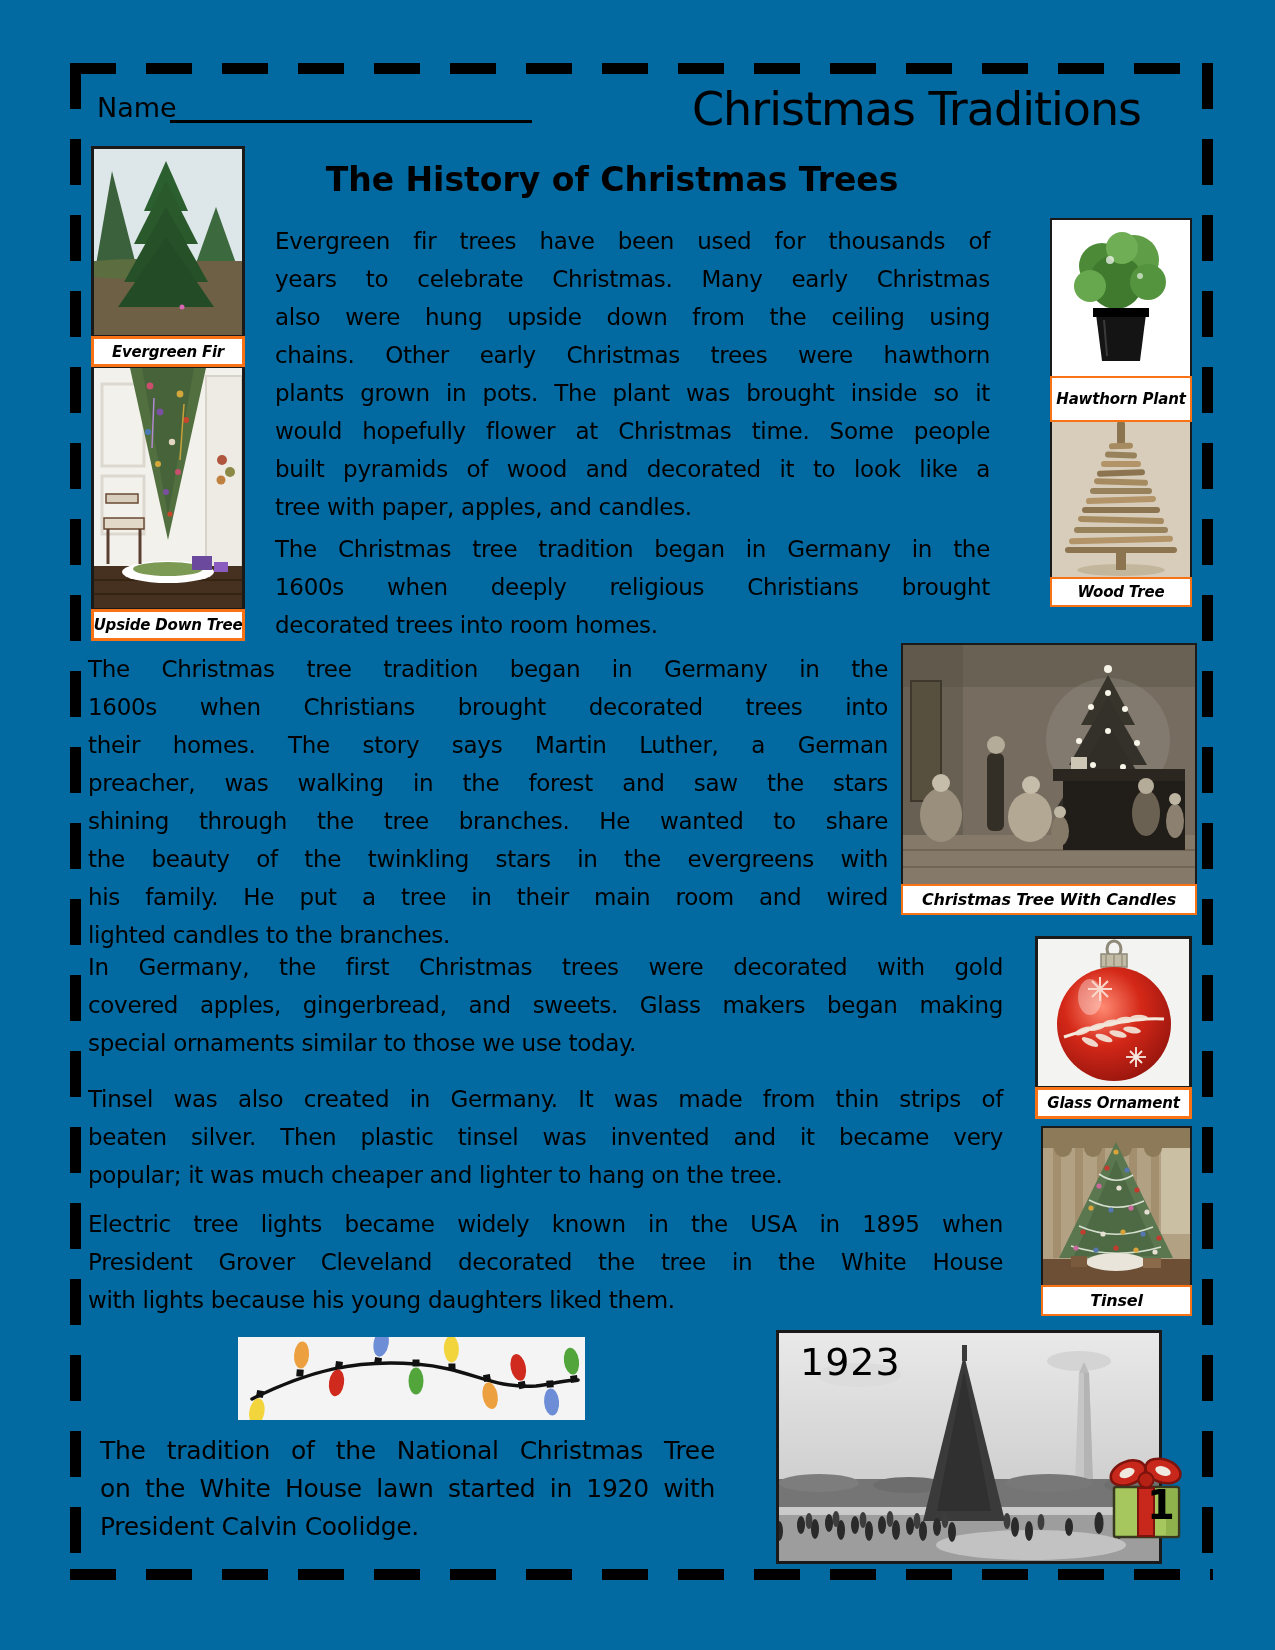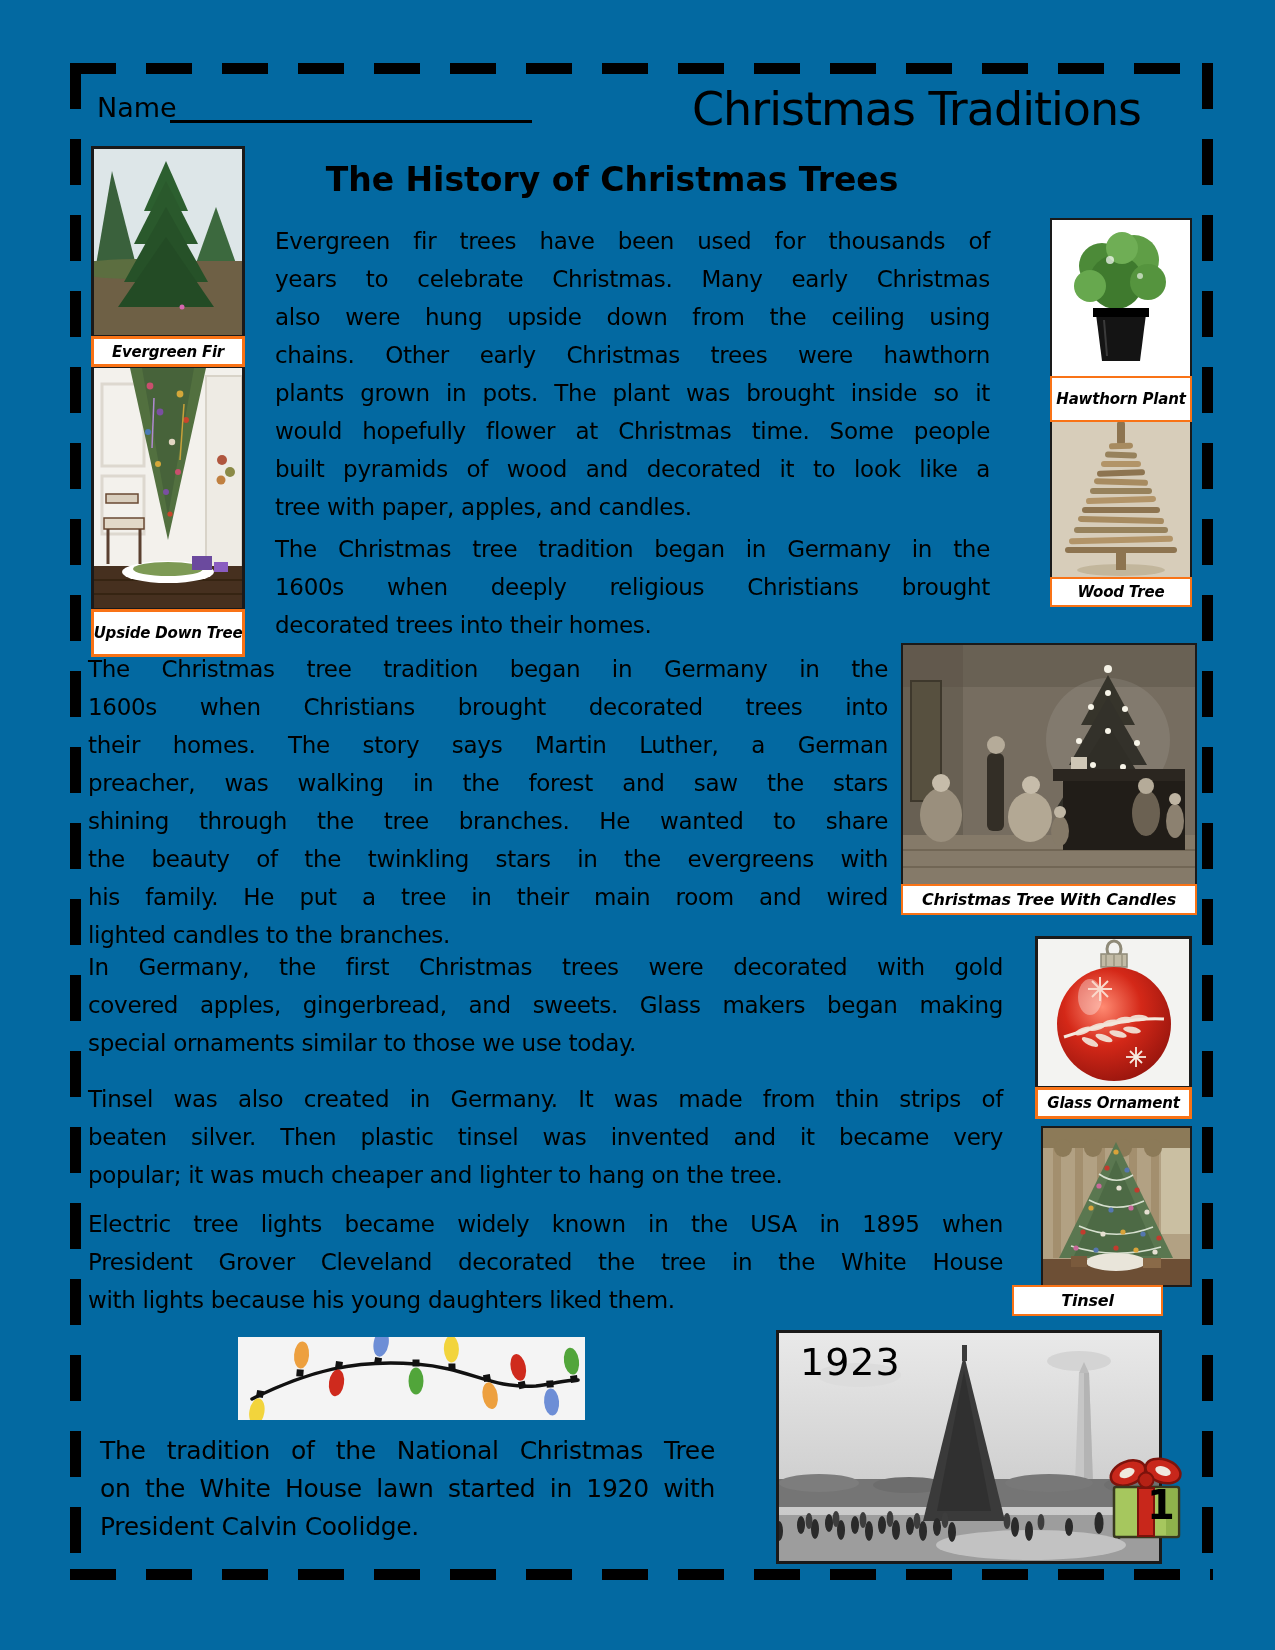--- a/index.html
+++ b/index.html
@@ -31,31 +31,31 @@
   #para7{left:100px;top:1432px;width:615px;font-size:25px;}
 
   .photo{position:absolute;border:3px solid #1a1a1a;background:#fff;z-index:1;}
   .photo svg{display:block;width:100%;height:100%;}
   .cap{position:absolute;background:#fff;border:3px solid #f97316;display:flex;align-items:center;justify-content:center;
        font-weight:bold;font-size:15px;white-space:nowrap;z-index:2;letter-spacing:-0.2px;font-style:italic;}
 
   #fig-evergreen{left:91px;top:146px;width:154px;height:192px;}
   #cap-evergreen{left:91px;top:336px;width:154px;height:31px;}
   #fig-upside{left:91px;top:365px;width:154px;height:246px;}
-  #cap-upside{left:91px;top:609px;width:154px;height:48px;}
+  #cap-upside{left:91px;top:609px;width:154px;height:32px;}
   #fig-hawthorn{left:1050px;top:218px;width:142px;height:160px;border-width:2px;}
   #cap-hawthorn{left:1050px;top:376px;width:142px;height:46px;border-width:2px;}
   #fig-wood{left:1050px;top:413px;width:142px;height:166px;border-width:2px;}
   #cap-wood{left:1050px;top:577px;width:142px;height:30px;border-width:2px;}
   #fig-candles{left:901px;top:643px;width:296px;height:243px;border-width:2px;}
   #cap-candles{left:901px;top:884px;width:296px;height:31px;border-width:2px;font-size:16px;}
   #fig-ornament{left:1035px;top:936px;width:157px;height:153px;}
   #cap-ornament{left:1035px;top:1087px;width:157px;height:32px;}
   #fig-tinsel{left:1041px;top:1126px;width:151px;height:161px;border-width:2px;}
-  #cap-tinsel{left:1012px;top:1285px;width:151px;height:31px;border-width:2px;font-size:16px;}
+  #cap-tinsel{left:1041px;top:1285px;width:151px;height:31px;border-width:2px;font-size:16px;}
 
   #fig-lights{position:absolute;left:238px;top:1337px;width:347px;height:83px;background:#f4f4f4;z-index:1;}
   #fig-lights svg{display:block;width:100%;height:100%;}
 
   #fig-1923{left:776px;top:1330px;width:386px;height:234px;}
   .year-label{position:absolute;left:800px;top:1340px;font-size:38px;z-index:3;letter-spacing:1px;}
 
   #gift{position:absolute;left:1100px;top:1448px;width:93px;height:96px;z-index:5;}
   #gift svg{display:block;width:100%;height:100%;}
   .page-num{position:absolute;left:1147px;top:1482px;font-size:40px;font-weight:bold;z-index:6;}
@@ -441,21 +441,21 @@
       <div class="jline">also were hung upside down from the ceiling using</div>
       <div class="jline">chains. Other early Christmas trees were hawthorn</div>
       <div class="jline">plants grown in pots. The plant was brought inside so it</div>
       <div class="jline">would hopefully flower at Christmas time. Some people</div>
       <div class="jline">built pyramids of wood and decorated it to look like a</div>
       <div class="jline last">tree with paper, apples, and candles.</div>
     </div>
   <div class="para" id="para2">
       <div class="jline">The Christmas tree tradition began in Germany in the</div>
       <div class="jline">1600s when deeply religious Christians brought</div>
-      <div class="jline last">decorated trees into their homes.</div>
+      <div class="jline last">decorated trees into room homes.</div>
     </div>
   <div class="para" id="para3">
       <div class="jline">The Christmas tree tradition began in Germany in the</div>
       <div class="jline">1600s when Christians brought decorated trees into</div>
       <div class="jline">their homes. The story says Martin Luther, a German</div>
       <div class="jline">preacher, was walking in the forest and saw the stars</div>
       <div class="jline">shining through the tree branches. He wanted to share</div>
       <div class="jline">the beauty of the twinkling stars in the evergreens with</div>
       <div class="jline">his family. He put a tree in their main room and wired</div>
       <div class="jline last">lighted candles to the branches.</div>

